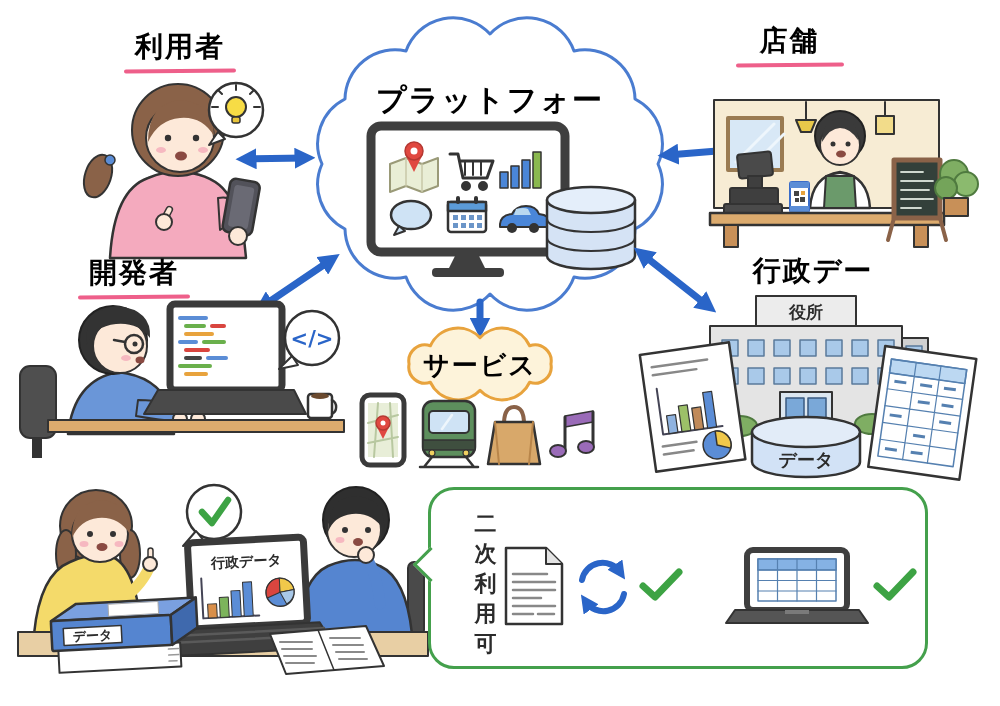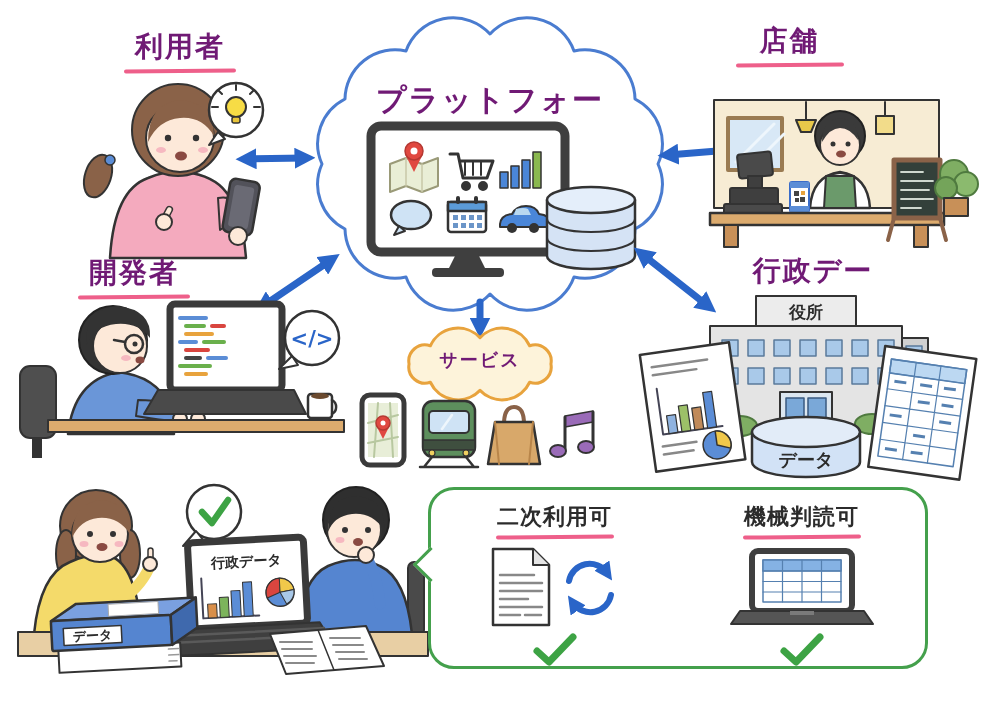--- a/index.html
+++ b/index.html
@@ -1,29 +1,29 @@
 <!DOCTYPE html>
 <html><head>
 <meta charset="utf-8">
 <style>
   html,body{margin:0;padding:0;background:#fff;font-family:"DejaVu Sans",sans-serif;}
   .stage{position:relative;width:1000px;height:706px;background:#fff;overflow:hidden;}
   .abs{position:absolute;}
   svg{display:block;overflow:visible;}
   svg *{stroke-linecap:round;stroke-linejoin:round;}
-  .hand-label{position:absolute;text-align:center;color:#701a75;font-weight:bold;}
+  .hand-label{position:absolute;text-align:center;color:#000000;font-weight:bold;}
   .hand-label .txt{letter-spacing:2px;}
   .underline{height:4px;background:#ee5f8a;border-radius:3px;margin:3px auto 0;transform:rotate(-0.6deg);}
   .big{font-size:28px;}
   .title{font-size:30px;letter-spacing:3px;}
   .panel{position:absolute;left:428px;top:487px;width:500px;height:182px;border:3.5px solid #44a04c;
          border-radius:26px;background:#fff;box-sizing:border-box;display:flex;justify-content:space-around;padding-top:12px;}
   .panel-tail{position:absolute;left:-13px;top:62px;width:22px;height:22px;background:#fff;
               border-left:3.5px solid #44a04c;border-bottom:3.5px solid #44a04c;transform:rotate(45deg);}
-  .panel-item{display:flex;flex-direction:column;align-items:center;width:160px;}
+  .panel-item{display:flex;flex-direction:row;align-items:center;width:160px;}
   .panel-item .lbl{font-size:22px;font-weight:bold;color:#2b2b2b;letter-spacing:1px;}
   .panel-item .underline{width:118px;}
   .panel-item .iconbox{height:92px;display:flex;align-items:center;justify-content:center;margin-top:6px;}
   svg text{font-family:"DejaVu Sans",sans-serif;}
 </style>
 </head>
 <body>
 
 <div class="stage">
 
@@ -370,21 +370,21 @@
     <g>
       <path d="M114,142 v30 a54,15 0 0 0 108,0 v-30" fill="#d2e2f6" stroke="#333" stroke-width="2.5"></path>
       <ellipse cx="168" cy="142" rx="54" ry="15" fill="#e2ecf8" stroke="#333" stroke-width="2.5"></ellipse>
       <text x="168" y="176" text-anchor="middle" font-size="18" font-weight="bold" fill="#2b2b2b">データ</text>
     </g>
   </svg>
 
   <svg class="abs" style="left:404px;top:332px" width="152" height="64" viewBox="0 0 150 62">
     <path d="M75,5 A30,30 0 0 1 124,13 A16,16 0 0 1 145,31 A16,16 0 0 1 124,49 A30,30 0 0 1 75,57 A30,30 0 0 1 26,49 A16,16 0 0 1 5,31 A16,16 0 0 1 26,13 A30,30 0 0 1 75,5 Z" fill="#fdf3da" stroke="#e8a33d" stroke-width="3"></path>
   </svg>
-  <div class="hand-label" style="left:414px;top:348px;width:132px;font-size:18px">
+  <div class="hand-label" style="left:414px;top:348px;width:132px;font-size:26px">
     <div class="txt">サービス</div>
   </div>
 
   <svg class="abs" style="left:360px;top:393px" width="46" height="76" viewBox="0 0 46 76">
     <rect x="2" y="2" width="42" height="70" rx="8" fill="#ffffff" stroke="#3a3a3a" stroke-width="5"></rect>
     <rect x="8" y="10" width="30" height="54" fill="#e8eed8"></rect>
     <path d="M8,30 L38,22 M8,50 L38,44 M18,10 L14,64 M30,10 L33,64" stroke="#b8c8a0" stroke-width="2" fill="none"></path>
     <path d="M16,32 L30,32 L23,46 Z" fill="#e04840"></path>
     <circle cx="23" cy="30" r="7" fill="#e04840" stroke="#b53832" stroke-width="1.5"></circle>
     <circle cx="23" cy="30" r="2.5" fill="#fff"></circle>
@@ -510,21 +510,20 @@
           <path d="M84,34 A21,21 0 0 1 122,26" fill="none" stroke="#2a65c8" stroke-width="6" marker-end="url(#m-r)"></path>
           <path d="M126,48 A21,21 0 0 1 88,56" fill="none" stroke="#2a65c8" stroke-width="6" marker-end="url(#m-r)"></path>
         </svg>
       </div>
       <svg width="46" height="34" viewBox="0 0 46 34">
         <polyline points="5,19 17,30 41,5" fill="none" stroke="#3da344" stroke-width="7"></polyline>
       </svg>
     </div>
 
     <div class="panel-item">
-      <div class="lbl">機械判読可</div>
       <div class="underline"></div>
       <div class="iconbox">
         <svg width="150" height="80" viewBox="0 0 150 80">
           <rect x="25" y="3" width="100" height="60" rx="6" fill="#ffffff" stroke="#3f3f3f" stroke-width="6"></rect>
           <rect x="36" y="12" width="78" height="42" fill="#ffffff" stroke="#5580b0" stroke-width="1.5"></rect>
           <rect x="36" y="12" width="78" height="11" fill="#85b2e4" stroke="#5580b0" stroke-width="1.5"></rect>
           <path d="M55.5,12 V54 M75,12 V54 M94.5,12 V54 M36,23 h78 M36,33.5 h78 M36,44 h78" stroke="#5580b0" stroke-width="1.2" fill="none"></path>
           <path d="M13,63 L137,63 L146,76 L4,76 Z" fill="#555" stroke="#333" stroke-width="2"></path>
           <rect x="63" y="63" width="24" height="4" fill="#7a7a7a"></rect>
         </svg>

